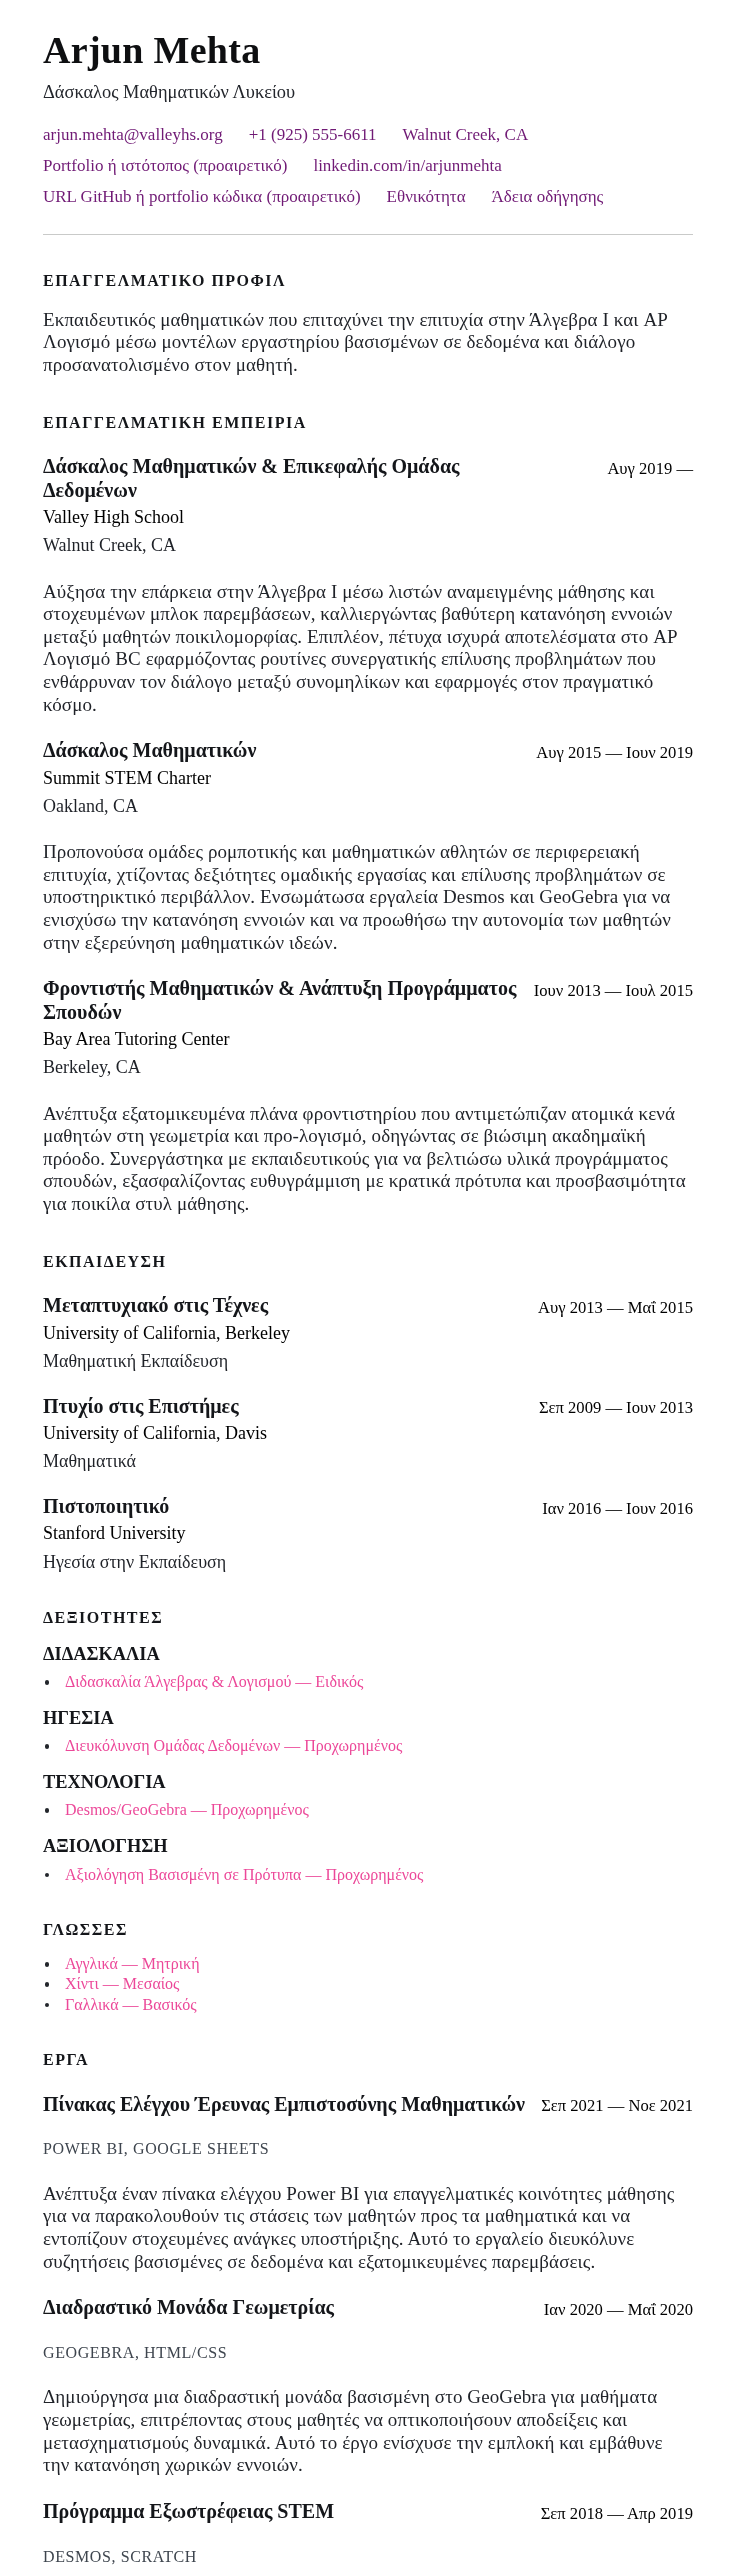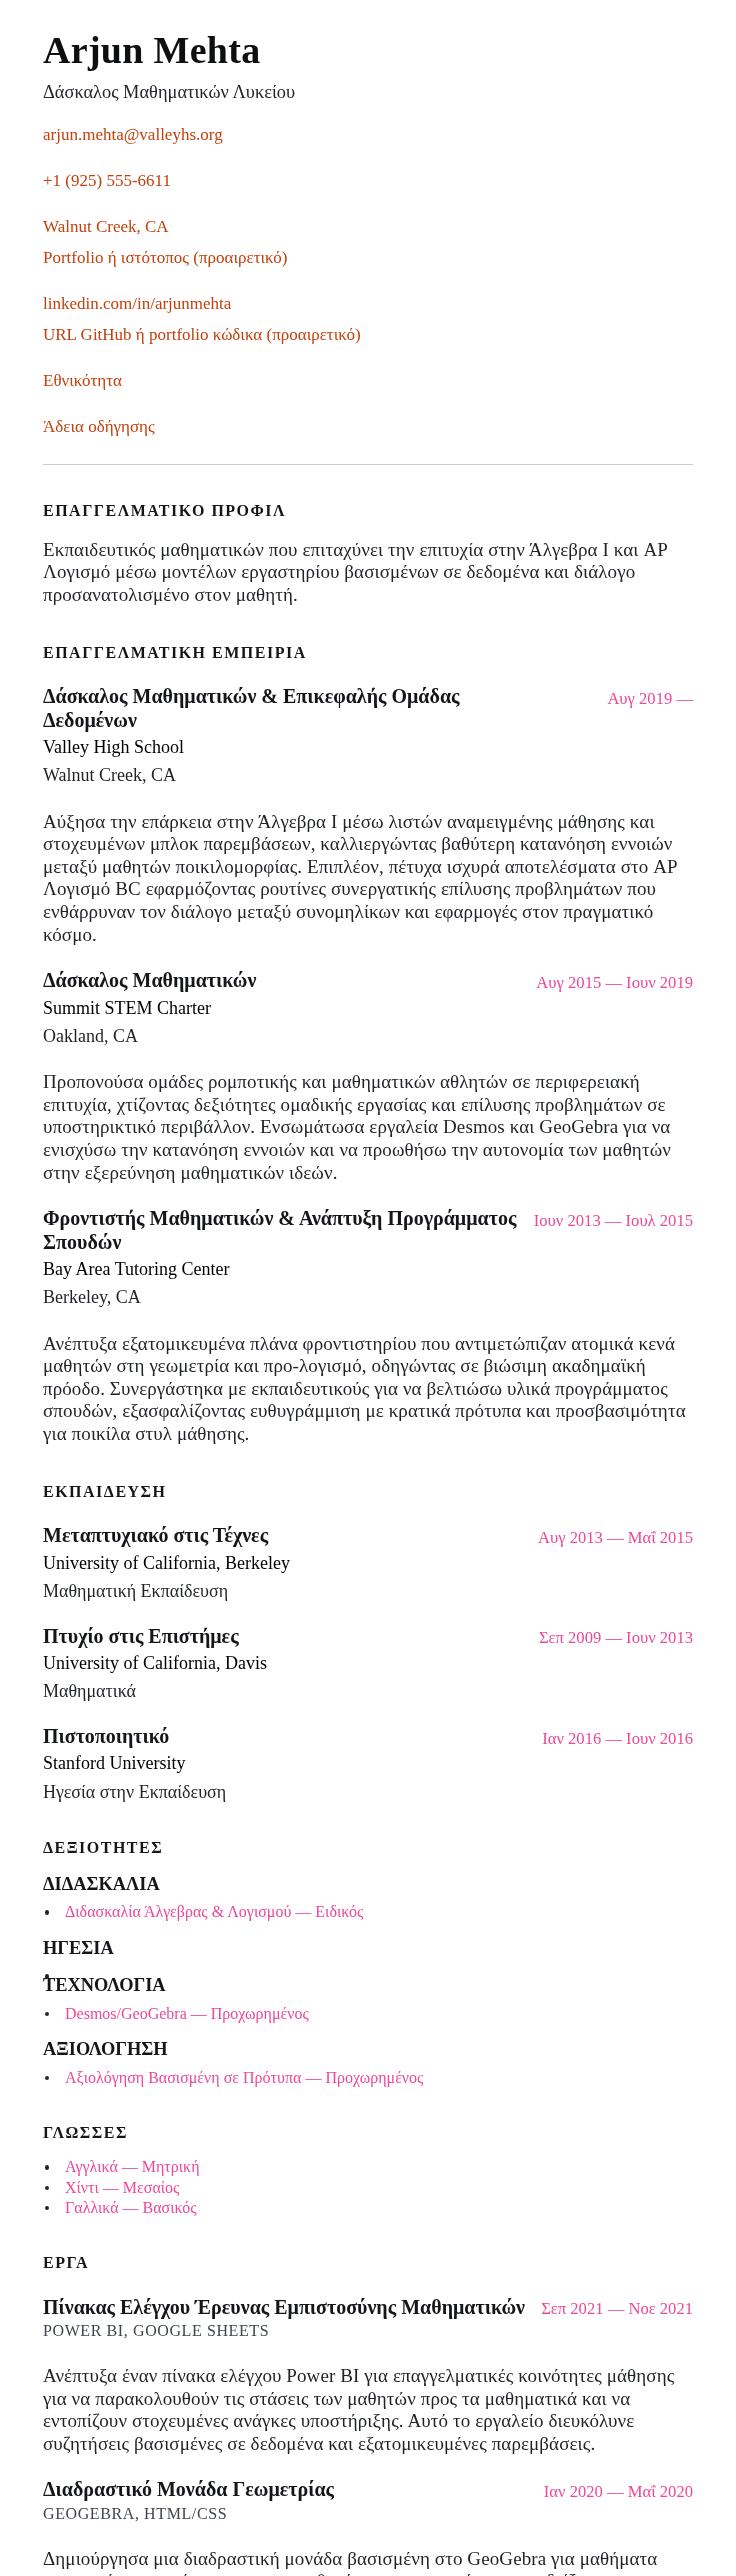--- a/index.html
+++ b/index.html
@@ -24,24 +24,23 @@
   }
   .headline {
     font-size: 18.4px;
     color: #23262c;
     margin-top: 11px;
   }
   .contact-row {
     display: flex;
     gap: 26px;
     font-size: 17px;
-    color: #c2410c;
+    color: #701a75;
     margin-top: 11px;
     flex-wrap: wrap;
-    flex-direction: column;
   }
   .contact-row.first { margin-top: 22px; }
   .rule {
     border: none;
     border-top: 1.2px solid #c9cac9;
     margin-top: 27px;
   }
 
   
   .section { margin-top: 36px; }
@@ -72,21 +71,21 @@
   .entry-title {
     font-size: 20px;
     font-weight: bold;
     color: #14161a;
     line-height: 1.18;
     flex: 1 1 auto;
     max-width: 485px;
   }
   .entry-date {
     font-size: 16.6px;
-    color: #ec4899;
+    color: #000000;
     white-space: nowrap;
     flex: 0 0 auto;
     padding-top: 3.7px;
     text-align: right;
   }
   .entry-sub {
     font-size: 18px;
     color: #000000;
     margin-top: 4.9px;
     line-height: 1.15;
@@ -96,21 +95,21 @@
     color: #1f2228;
     margin-top: 7.4px;
     line-height: 1.15;
   }
   .entry-desc { margin-top: 24.5px; }
 
   .tech-line {
     font-size: 16px;
     letter-spacing: 0.6px;
     color: #3e454e;
-    margin-top: 3px;
+    margin-top: 24px;
   }
 
   
   .skill-group { margin-top: 16px; }
   .skill-group-name {
     font-size: 18.4px;
     font-weight: bold;
     color: #14161a;
     line-height: 1.15;
   }
@@ -239,21 +238,21 @@
     <div class="skill-group">
       <div class="skill-group-name">ΔΙΔΑΣΚΑΛΙΑ</div>
       <ul class="bullets">
         <li><span class="dot"></span><span>Διδασκαλία Άλγεβρας &amp; Λογισμού — Ειδικός</span></li>
       </ul>
     </div>
 
     <div class="skill-group">
       <div class="skill-group-name">ΗΓΕΣΙΑ</div>
       <ul class="bullets">
-        <li><span class="dot"></span></li>
+        <li><span class="dot"></span><span>Διευκόλυνση Ομάδας Δεδομένων — Προχωρημένος</span></li>
       </ul>
     </div>
 
     <div class="skill-group">
       <div class="skill-group-name">ΤΕΧΝΟΛΟΓΙΑ</div>
       <ul class="bullets">
         <li><span class="dot"></span><span>Desmos/GeoGebra — Προχωρημένος</span></li>
       </ul>
     </div>
 

